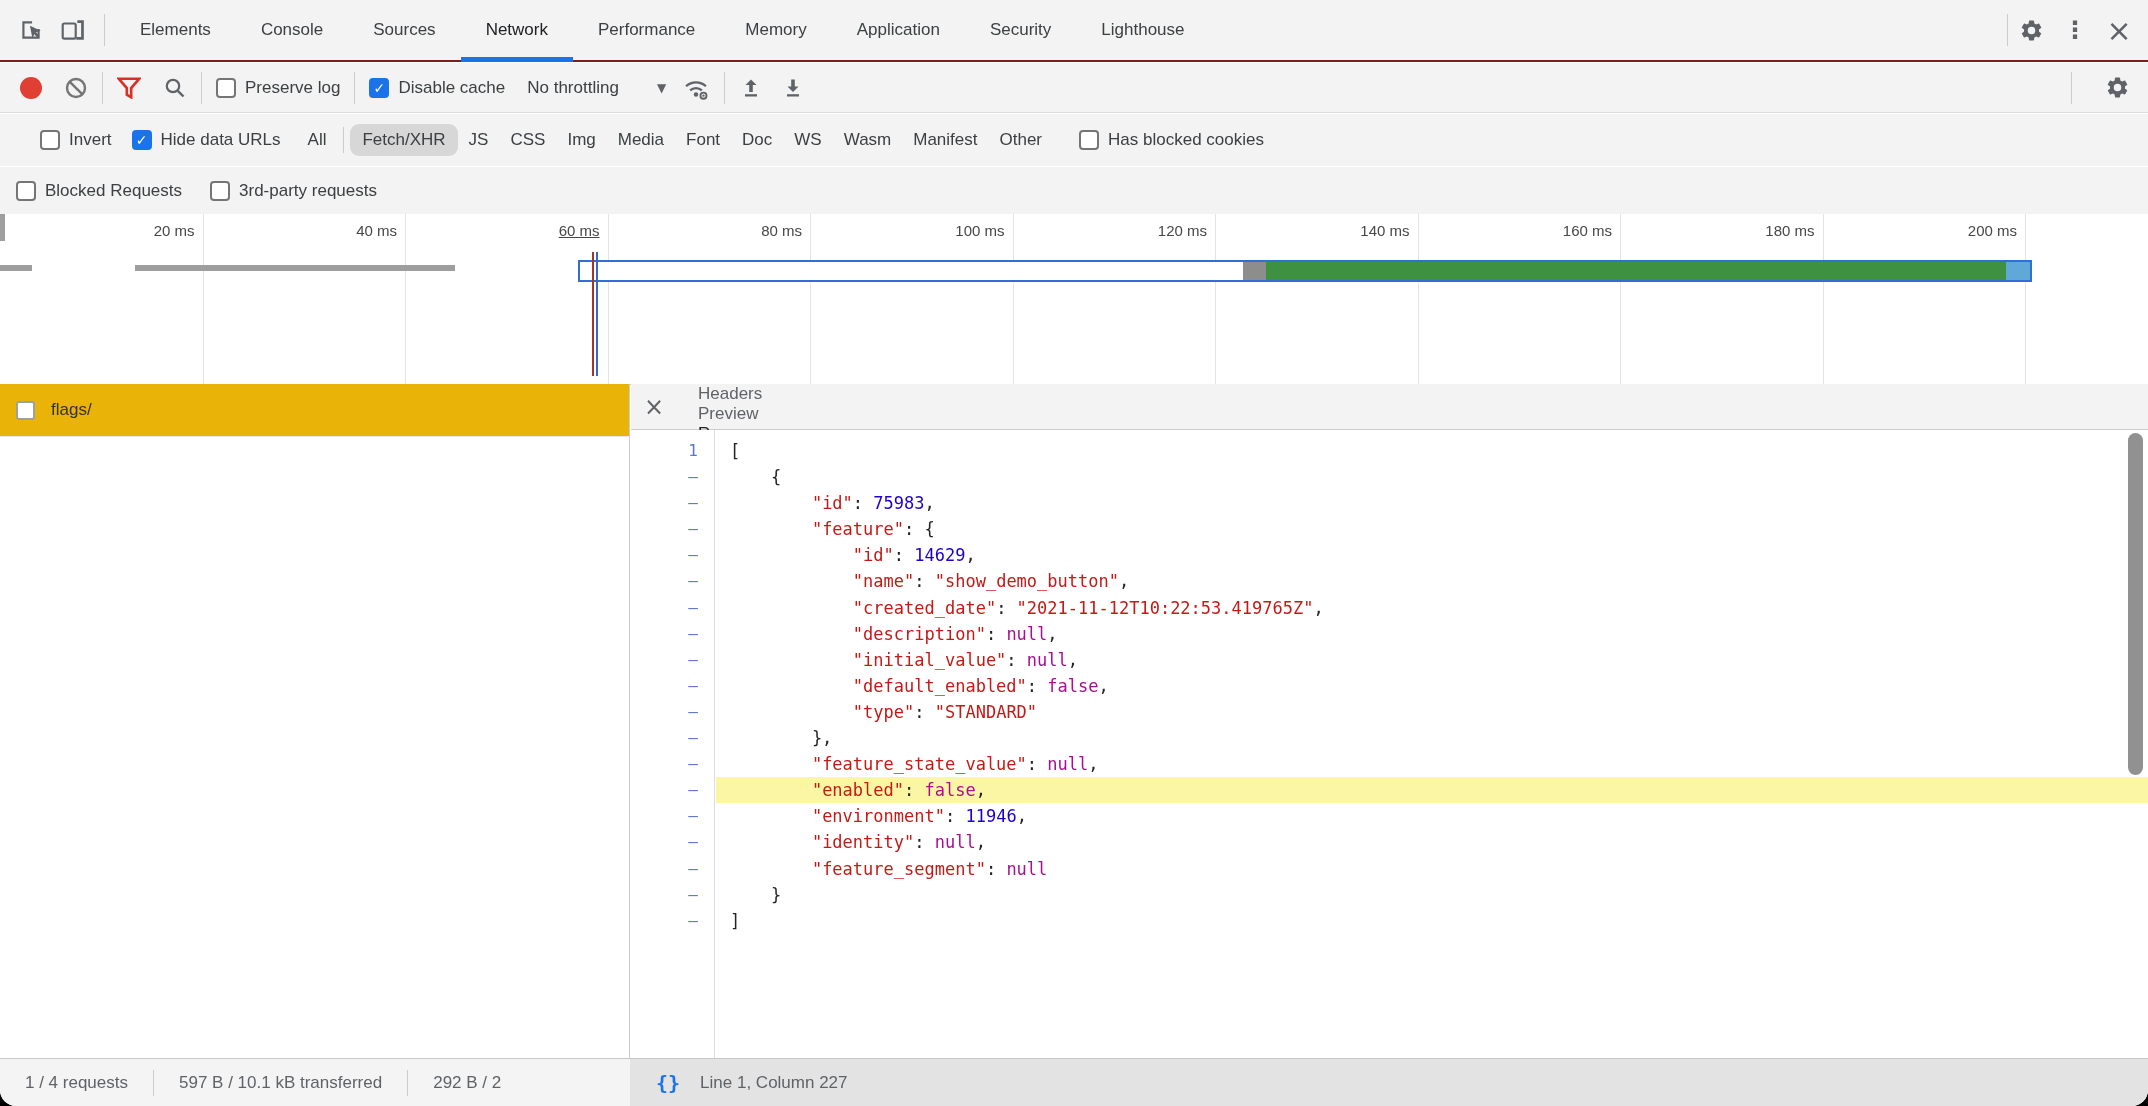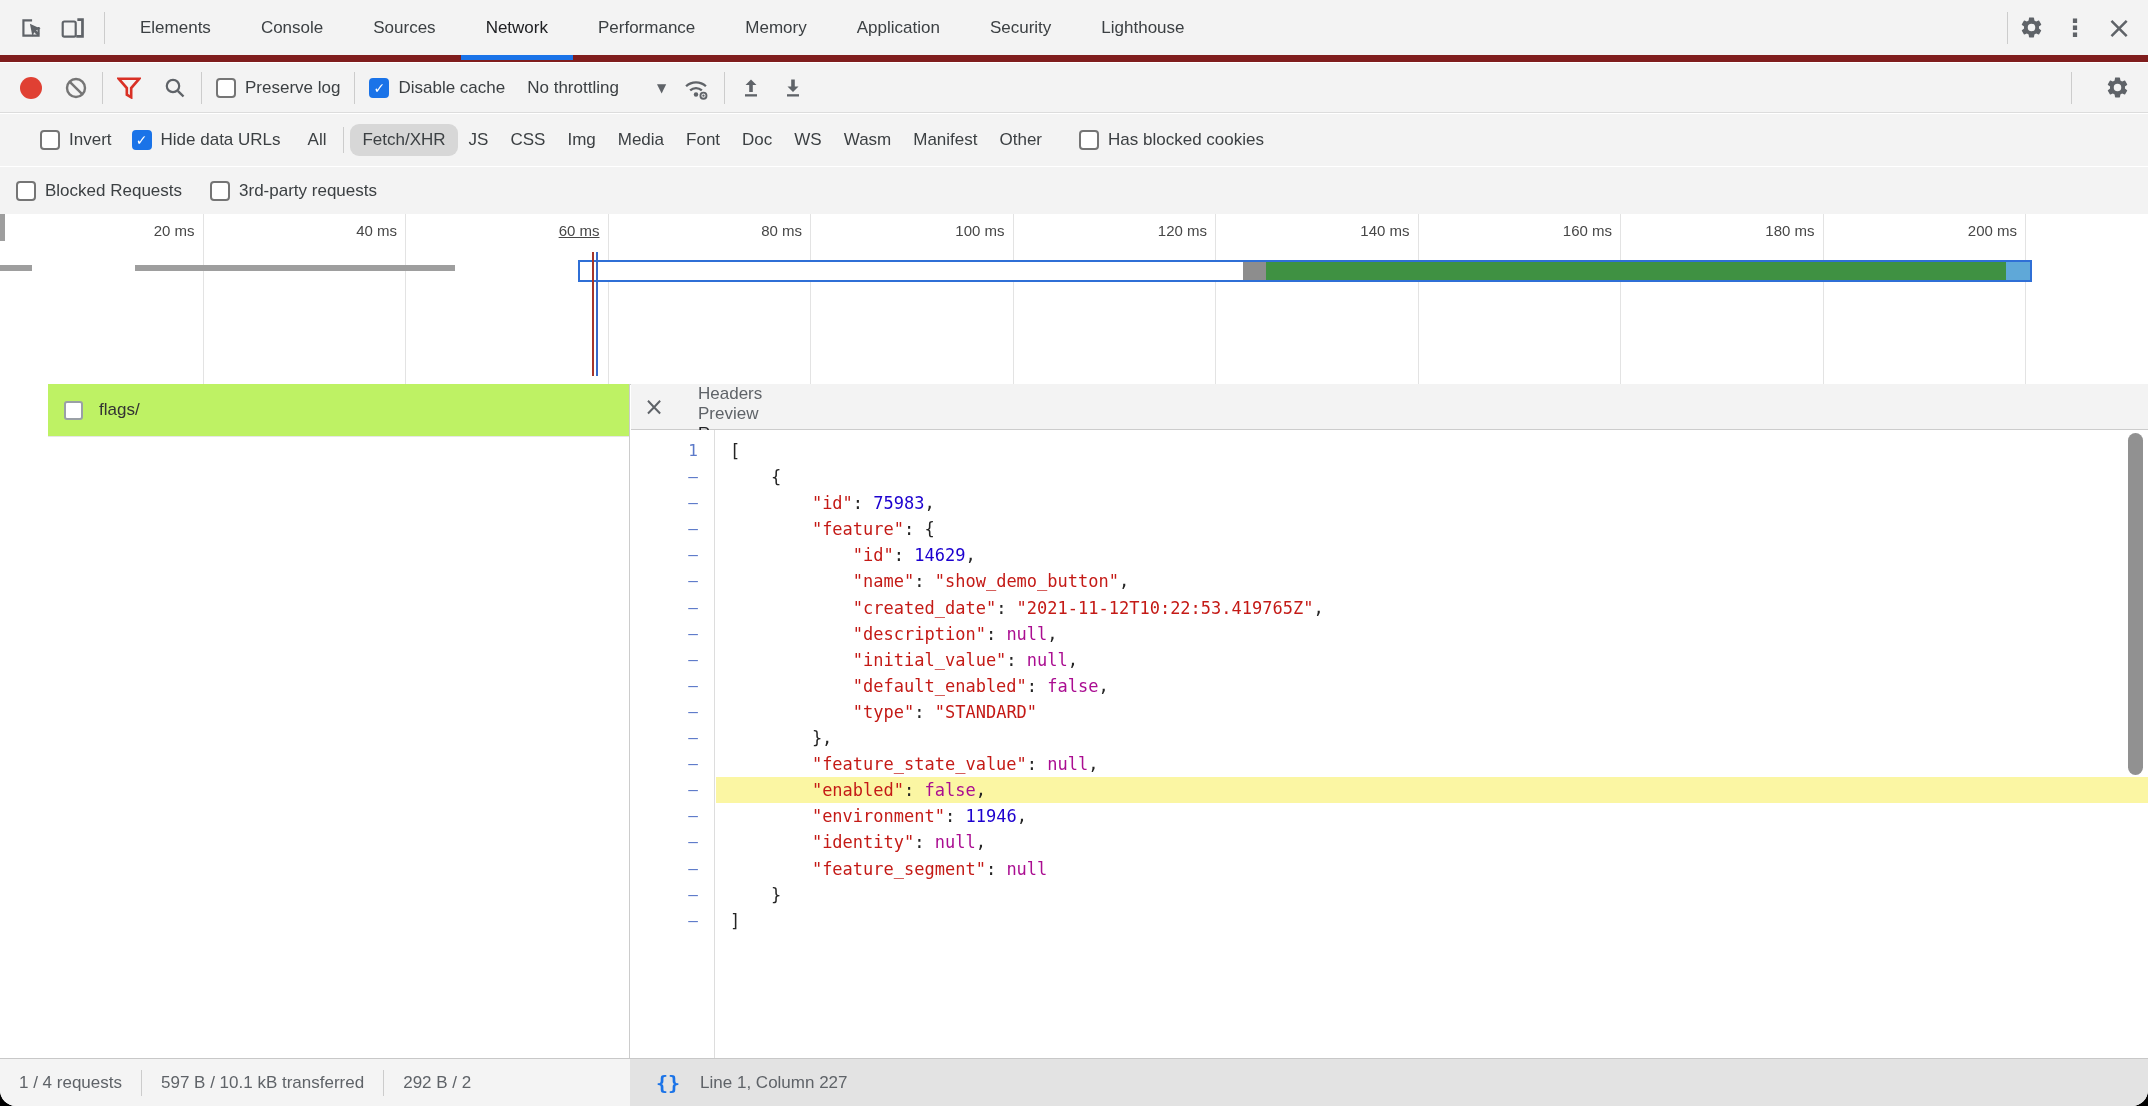--- a/index.html
+++ b/index.html
@@ -3,21 +3,21 @@
 <meta charset="utf-8">
 <style>
   html,body{margin:0;padding:0;background:#000;}
   .app{position:relative;width:2148px;height:1106px;background:#fff;overflow:hidden;
        font-family:"Liberation Sans",sans-serif;color:#3c4043;border-radius:0 0 16px 16px;}
   .bar{position:absolute;left:0;right:0;display:flex;align-items:center;background:#f3f3f3;box-sizing:border-box;}
   .vsep{width:1px;height:32px;background:#ccc;flex:0 0 1px;}
   .icon-btn{display:flex;align-items:center;justify-content:center;width:42px;height:44px;flex:0 0 auto;}
   .glyph{font-family:"DejaVu Sans",sans-serif;color:#5f6368;}
   
-  .row1{top:0;height:62px;border-bottom:7px solid #7f1d1d;padding-left:10px;}
+  .row1{top:0;height:62px;border-bottom:2px solid #7f1d1d;padding-left:10px;}
   .tabs{display:flex;height:62px;}
   .tab{padding:0 25px;height:62px;display:flex;align-items:center;font-size:17px;color:#3c4043;position:relative;cursor:default;}
   .tab.active{color:#202124;}
   .tab.active::after{content:"";position:absolute;left:0;right:0;bottom:-1px;height:5px;background:#1a73e8;}
   .row1-right{margin-left:auto;display:flex;align-items:center;padding-right:8px;gap:2px;}
   
   .row2{top:63px;height:50px;border-bottom:1px solid #dcdcdc;padding-left:20px;}
   .rec{width:22px;height:22px;border-radius:50%;background:#e04033;margin-right:22px;}
   .lbl{font-size:17px;color:#3c4043;margin-left:9px;white-space:nowrap;}
   .cb{width:20px;height:20px;box-sizing:border-box;border:2px solid #757575;border-radius:4px;background:#fff;
@@ -44,41 +44,41 @@
   .greybar{position:absolute;top:51px;height:6px;background:#9e9e9e;}
   .edgebar{position:absolute;background:#9e9e9e;}
   .reqbar{position:absolute;top:46px;height:22px;box-sizing:border-box;border:2px solid #2f6fd6;display:flex;background:#fff;}
   .reqbar div{height:100%;}
   .marker{position:absolute;top:38px;height:124px;width:2px;}
   
   .leftpanel{position:absolute;top:384px;left:0;width:630px;bottom:48px;background:#fff;border-right:1px solid #ccc;box-sizing:border-box;}
   .namehdr{height:42px;background:#f3f3f3;border-bottom:1px solid #ccc;display:flex;align-items:center;
       padding-left:14px;font-size:17px;color:#3c4043;box-sizing:border-box;}
   .reqrow{height:52px;display:flex;align-items:center;padding-left:16px;gap:16px;border-bottom:1px solid #e6e6e6;font-size:17px;color:#333;}
-  .reqrow.selected{background:#bef264;margin-left:48px;}
+  .reqrow.selected{background:#eab308;}
   .cb2{width:19px;height:19px;box-sizing:border-box;border:2px solid #9aa0a6;border-radius:3px;background:#fff;flex:0 0 19px;}
   
   .rightpanel{position:absolute;top:384px;left:631px;right:0;bottom:48px;background:#fff;}
   .dtabs{height:46px;background:#f3f3f3;border-bottom:1px solid #ccc;display:flex;align-items:center;box-sizing:border-box;}
   .dclose{width:46px;text-align:center;font-size:24px;color:#5f6368;font-family:"DejaVu Sans",sans-serif;}
   .dtab{padding:0 21px;height:46px;display:flex;align-items:center;font-size:17px;color:#5f6368;position:relative;}
   .dtab.active{color:#202124;}
   .dtab.active::after{content:"";position:absolute;left:6px;right:6px;bottom:0;height:4px;background:#1a73e8;}
   .respbody{position:absolute;top:46px;left:0;right:0;bottom:0;overflow:hidden;background:#fff;}
   .gutter{position:absolute;left:0;top:0;bottom:0;width:84px;border-right:1px solid #ddd;padding-top:8px;box-sizing:border-box;background:#fff;}
   .gut{height:26.1px;line-height:26.1px;text-align:right;padding-right:16px;font-family:"DejaVu Sans Mono",monospace;
       font-size:16px;color:#5b79c9;}
   .codearea{position:absolute;left:85px;top:0;right:0;bottom:0;padding-top:8px;}
   .cl{height:26.1px;line-height:26.1px;white-space:pre;padding-left:14px;font-family:"DejaVu Sans Mono",monospace;
       font-size:17px;color:#242424;}
   .thumb{position:absolute;right:5px;top:3px;width:15px;height:342px;border-radius:8px;background:#919191;}
   
   .statusbar{position:absolute;left:0;right:0;bottom:0;height:48px;display:flex;font-size:17px;color:#5f6368;}
   .sbleft{width:630px;background:#f4f4f4;border-top:1px solid #c8c8c8;display:flex;align-items:center;overflow:hidden;box-sizing:border-box;flex:0 0 630px;}
-  .sbleft .item{padding:0 19px;white-space:nowrap;}
+  .sbleft .item{padding:0 25px;white-space:nowrap;}
   .sbdiv{width:1px;height:26px;background:#ccc;flex:0 0 1px;}
   .sbright{flex:1;background:#e3e3e3;border-top:1px solid #c8c8c8;display:flex;align-items:center;padding-left:26px;gap:20px;box-sizing:border-box;}
   .braces{font-family:"DejaVu Sans Mono",monospace;font-weight:bold;font-size:20px;color:#1a73e8;}
 </style>
 <style>.tok-pln{color:#242424}.tok-key{color:#c41a16}.tok-str{color:#c41a16}.tok-num{color:#1c00cf}.tok-atm{color:#aa0d91}.cl.hl{background:#fbf6a3}</style></head>
 <body>
 
 <div class="app">
 
   <div class="bar row1">

